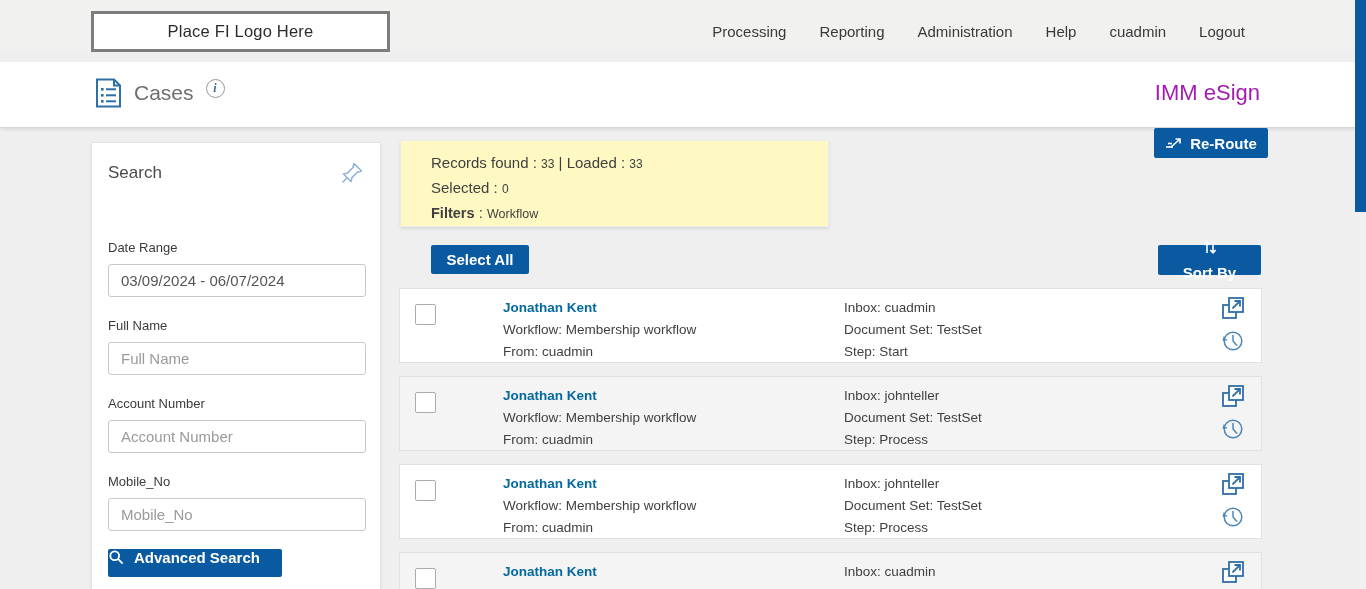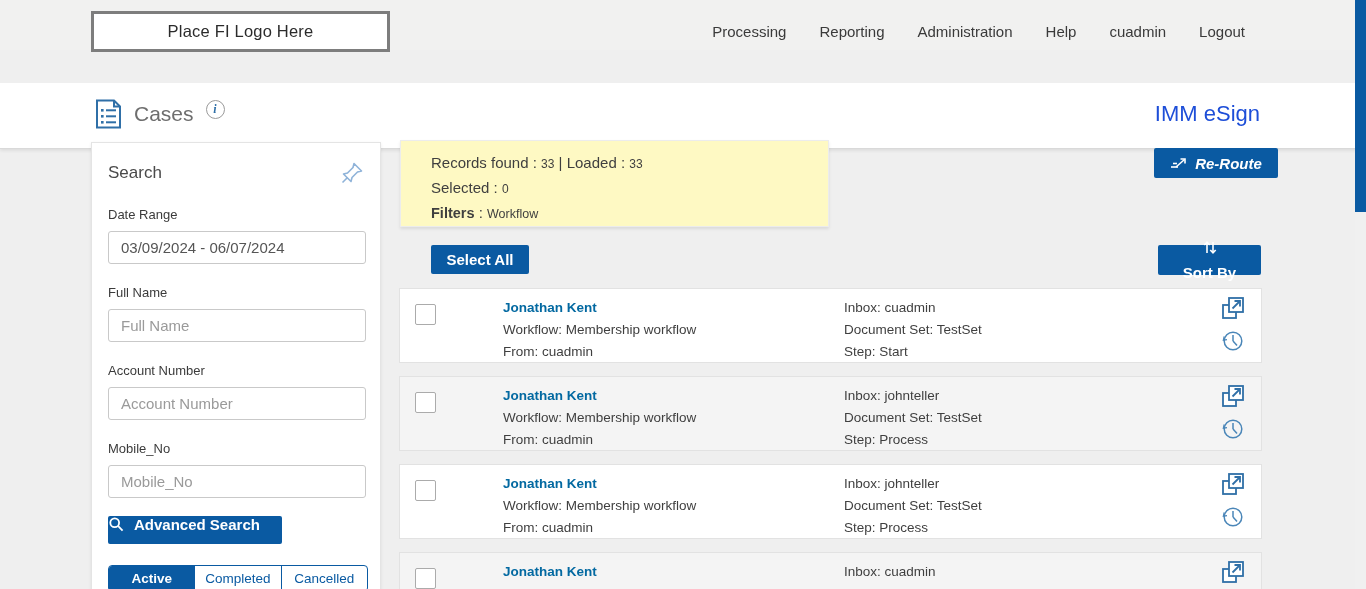--- a/index.html
+++ b/index.html
@@ -10,40 +10,40 @@
   
   .topbar { position:absolute; left:0; top:0; width:1366px; height:50px; background:#f1f1f0; }
   .logo-box { position:absolute; left:91px; top:11px; width:299px; height:41px;
     background:#fff; border:3px solid #7d7d7d; display:flex; align-items:center; justify-content:center;
     font-size:16.5px; color:#2b2b2b; letter-spacing:.2px; }
   .topnav { position:absolute; right:121px; top:0; height:62px; display:flex; align-items:center; gap:33px; }
   .topnav .nav-item { font-size:15px; color:#3a3a3a; cursor:pointer; white-space:nowrap; }
 
   
   .header-bar { position:absolute; left:0; top:62px; width:1366px; height:66px; background:#fff;
-    border-bottom:1px solid #d9d9d9; box-shadow:0 2px 3px rgba(0,0,0,.07);margin-top:21px; }
+    border-bottom:1px solid #d9d9d9; box-shadow:0 2px 3px rgba(0,0,0,.07); }
   .cases-wrap { position:absolute; left:95px; top:16px; display:flex; align-items:center; gap:12px; }
   .cases-title { font-size:21px; color:#6e6e6e; }
   .info-badge { width:19px; height:19px; border:1px solid #9a9a9a; border-radius:50%;
     display:flex; align-items:center; justify-content:center; margin-top:-10px;
     font-family:"Liberation Serif",serif; font-style:italic; font-weight:bold; font-size:12px; color:#2f6fa7; }
-  .brand { position:absolute; right:106px; top:18px; font-size:22px; color:#1d4ed8; }
+  .brand { position:absolute; right:106px; top:18px; font-size:22px; color:#a21caf; }
 
   
   .scrollbar { position:absolute; right:0; top:0; width:11px; height:589px; background:#f0f0f0; z-index:50; }
   .scroll-thumb { position:absolute; left:0; top:0; width:11px; height:212px; background:#0a5aa2; }
 
   
   .search-panel { position:absolute; left:91px; top:142px; width:290px; height:470px; background:#fff;
     border:1px solid #e4e4e4; box-shadow:0 1px 3px rgba(0,0,0,.08); padding:0 16px; }
   .sp-head { display:flex; justify-content:space-between; align-items:flex-start; padding-top:20px; }
   .sp-title { font-size:17px; color:#4a4a4a; }
   .pin-icon { cursor:pointer; margin-top:-2px; }
   .field-label { font-size:13px; color:#3b3b3b; margin-top:21px; }
-  .field-label.first { margin-top:18px; }
+  .field-label.first { margin-top:51px; }
   .sp-input { width:258px; height:33px; margin-top:9px; border:1px solid #c9c9c9; border-radius:3px;
     padding:0 12px; font-size:15px; color:#555; font-family:inherit; background:#fff; }
   .sp-input::placeholder { color:#9a9a9a; opacity:1; }
   .adv-btn { margin-top:18px; width:174px; height:28px; background:#0a5aa2; color:#fff; border:none;
     border-radius:2px; font-size:15px; font-weight:bold; display:flex; align-items:flex-start; gap:10px;
     cursor:pointer; font-family:inherit; }
   .tab-group { margin-top:21px; width:260px; height:27px; display:flex; border:1px solid #0a5aa2;
     border-radius:4px; overflow:hidden; background:#fff; }
   .tab { flex:1; display:flex; align-items:center; justify-content:center; font-size:13.5px;
     color:#0a5aa2; cursor:pointer; }
@@ -54,21 +54,21 @@
   .info-box { position:absolute; left:400px; top:140px; width:429px; height:87px; background:#fef9c3;
     border:1px solid #ececec; box-shadow:0 2px 3px rgba(0,0,0,.09); padding:10px 0 0 30px; }
   .info-line { font-size:15px; color:#3f3f3f; line-height:24px; }
   .info-line .num { font-size:12px; }
   .info-line .flt-label { font-weight:bold; font-size:14.5px; }
   .info-line .flt-val { font-size:12.5px; }
 
   .btn-blue { background:#0a5aa2; color:#fff; border:none; border-radius:2px; font-weight:bold;
     font-size:15px; display:flex; align-items:center; justify-content:center; gap:8px;
     cursor:pointer; font-family:inherit; }
-  .reroute-btn { position:absolute; left:1154px; top:148px; width:124px; height:30px;font-style:italic; }
+  .reroute-btn { position:absolute; left:1154px; top:128px; width:114px; height:30px; }
   .select-all-btn { position:absolute; left:399px; top:245px; width:98px; height:29px;margin-left:32px; }
   .sortby-btn { position:absolute; left:1158px; top:245px; width:103px; height:30px;flex-direction:column; }
 
   
   .card { position:absolute; left:399px; width:863px; height:75px; background:#fff;
     border:1px solid #e2e2e2; }
   .card.alt { background:#f4f4f4; }
   .card .cb { position:absolute; left:15px; top:15px; width:21px; height:21px; background:#fff;
     border:1px solid #ababab; border-radius:2px; cursor:pointer; }
   .card .col { position:absolute; top:8px; font-size:13.5px; color:#3f3f3f; line-height:22px; }

